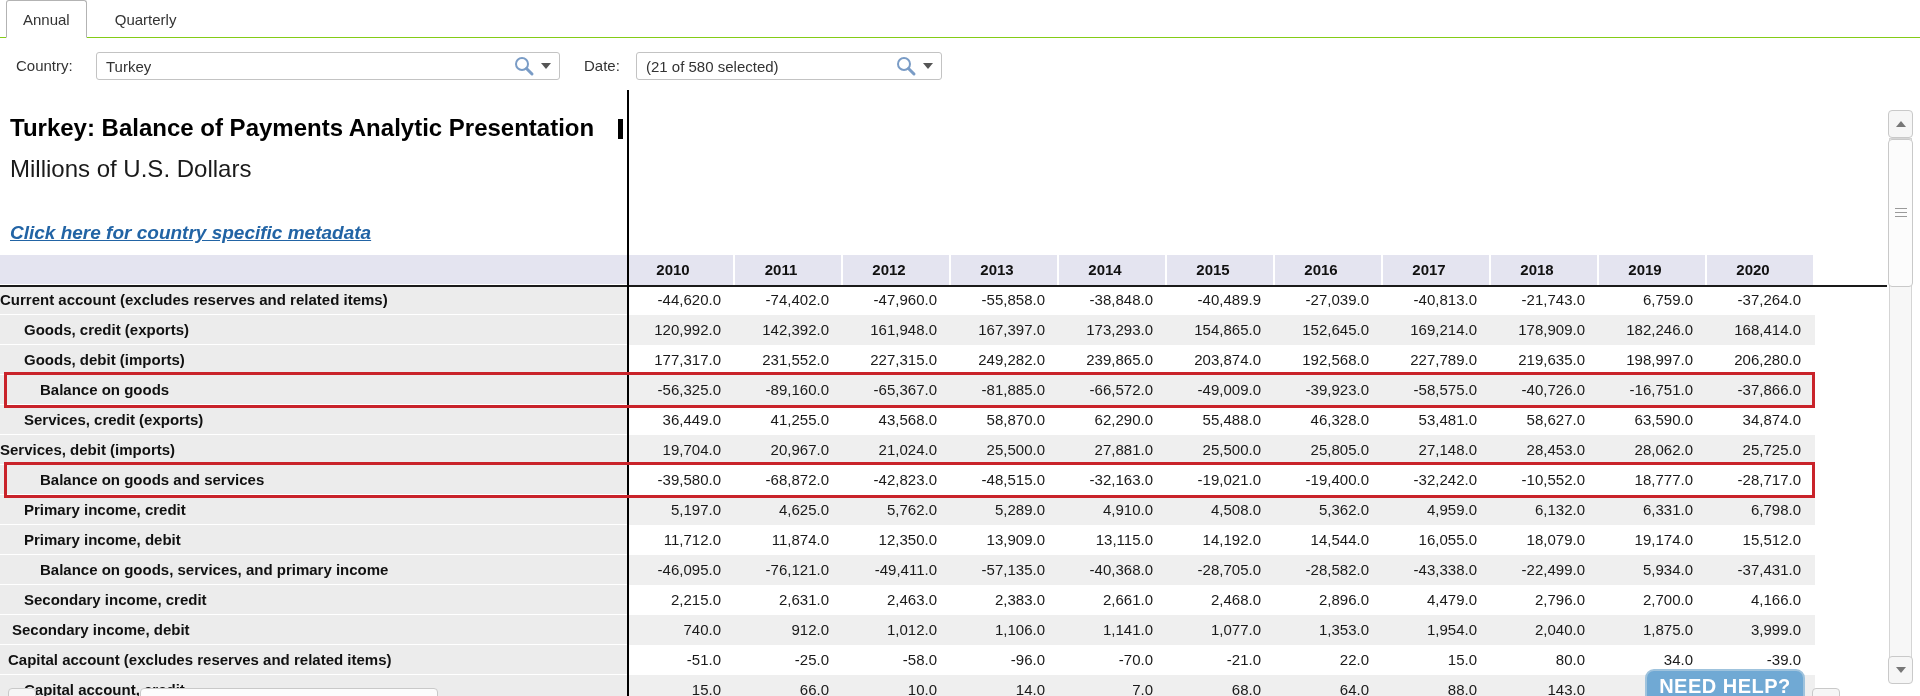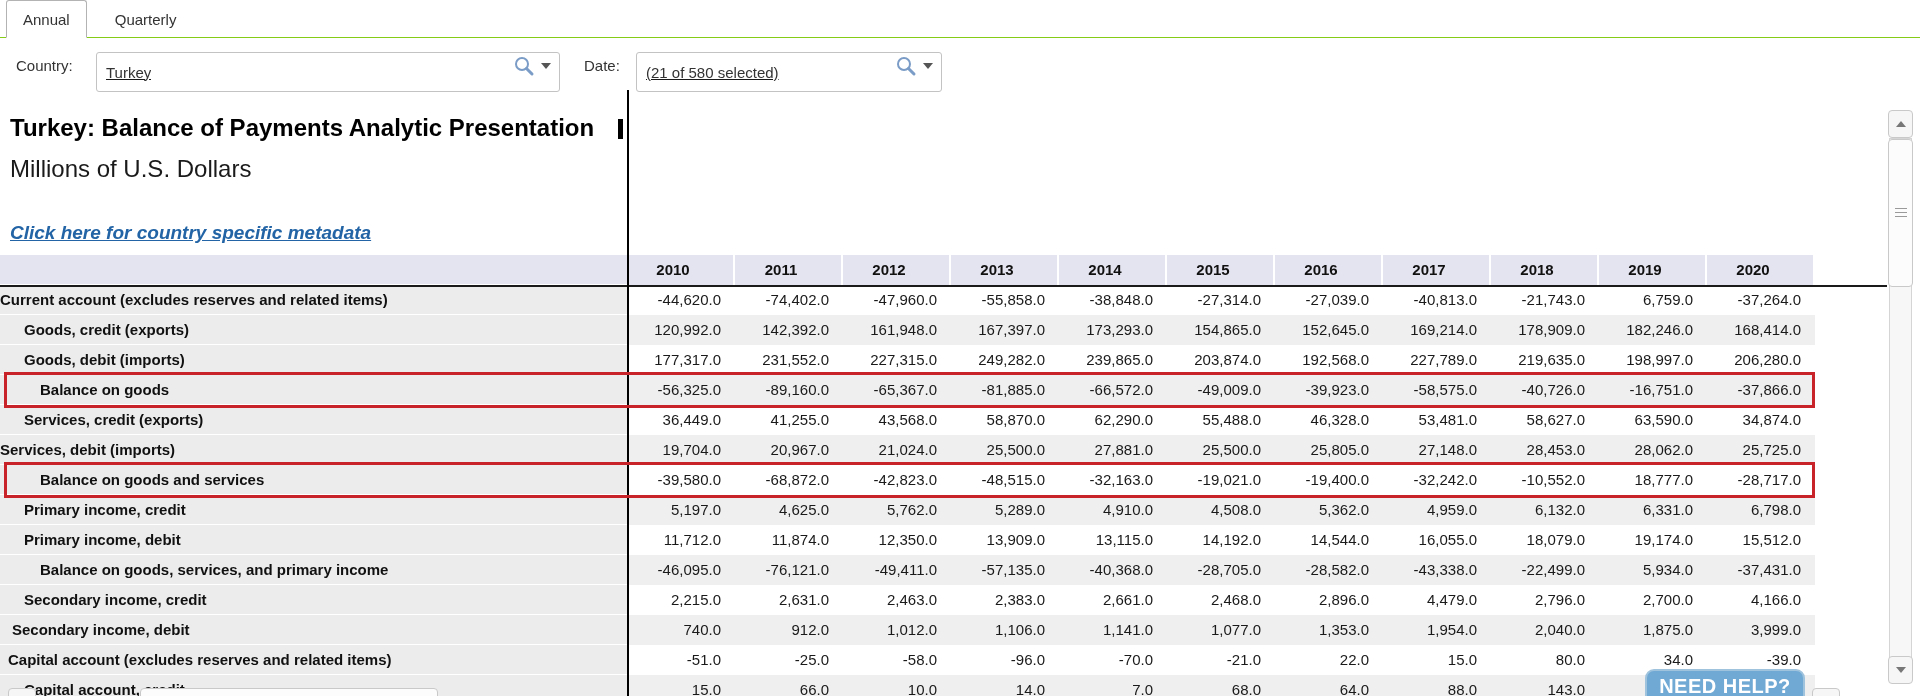--- a/index.html
+++ b/index.html
@@ -11,22 +11,22 @@
           border-bottom:1px solid #84cc16;display:flex;align-items:flex-end;
           padding-left:6px;box-sizing:border-box;background:#fff;}
   .tab{font-size:15px;color:#333;padding:10px 16px 9px 16px;cursor:default;}
   .tab.active{border:1px solid #b3b3b3;border-bottom:1px solid #fff;background:#fff;
               margin-bottom:-1px;border-radius:3px 3px 0 0;z-index:2;}
   .tab.inactive{margin-left:12px;}
 
   
   .filterbar{position:absolute;left:0;top:52px;height:28px;width:1920px;}
   .flabel{position:absolute;top:0;font-size:15px;color:#333;line-height:28px;}
-  .combo{position:absolute;top:0;height:40px;background:#fff;border:1px solid #c3c3c3;
-         border-radius:3px;box-sizing:border-box;display:flex;align-items:center;text-decoration:underline;}
+  .combo{position:absolute;top:0;height:28px;background:#fff;border:1px solid #c3c3c3;
+         border-radius:3px;box-sizing:border-box;display:flex;align-items:center;}
   .combo .val{font-size:15px;color:#333;padding-left:9px;white-space:nowrap;overflow:hidden;}
   .combo .icons{position:absolute;right:8px;top:0;height:26px;display:flex;align-items:center;gap:6px;}
   .caret{width:0;height:0;border-left:5px solid transparent;border-right:5px solid transparent;
          border-top:6px solid #555;}
 
   
   .rtitle{position:absolute;left:10px;top:114px;width:610px;font-size:24px;font-weight:bold;
           color:#000;white-space:nowrap;overflow:hidden;}
   .rtitle-frag{position:absolute;left:618px;top:119px;width:5px;height:20px;background:#000;}
   .rsub{position:absolute;left:10px;top:155px;font-size:24px;color:#1a1a1a;}
@@ -136,21 +136,21 @@
         <div class="g-cell">2019</div>
         <div class="g-cell">2020</div>
       </div>
       <div class="g-row odd">
         <div class="g-label" style="">Current account (excludes reserves and related items)</div>
         <div class="g-cell">-44,620.0</div>
         <div class="g-cell">-74,402.0</div>
         <div class="g-cell">-47,960.0</div>
         <div class="g-cell">-55,858.0</div>
         <div class="g-cell">-38,848.0</div>
-        <div class="g-cell">-27,314.0</div>
+        <div class="g-cell">-40,489.9</div>
         <div class="g-cell">-27,039.0</div>
         <div class="g-cell">-40,813.0</div>
         <div class="g-cell">-21,743.0</div>
         <div class="g-cell">6,759.0</div>
         <div class="g-cell">-37,264.0</div>
       </div>
       <div class="g-row even">
         <div class="g-label" style="padding-left: 24px;">Goods, credit (exports)</div>
         <div class="g-cell">120,992.0</div>
         <div class="g-cell">142,392.0</div>

